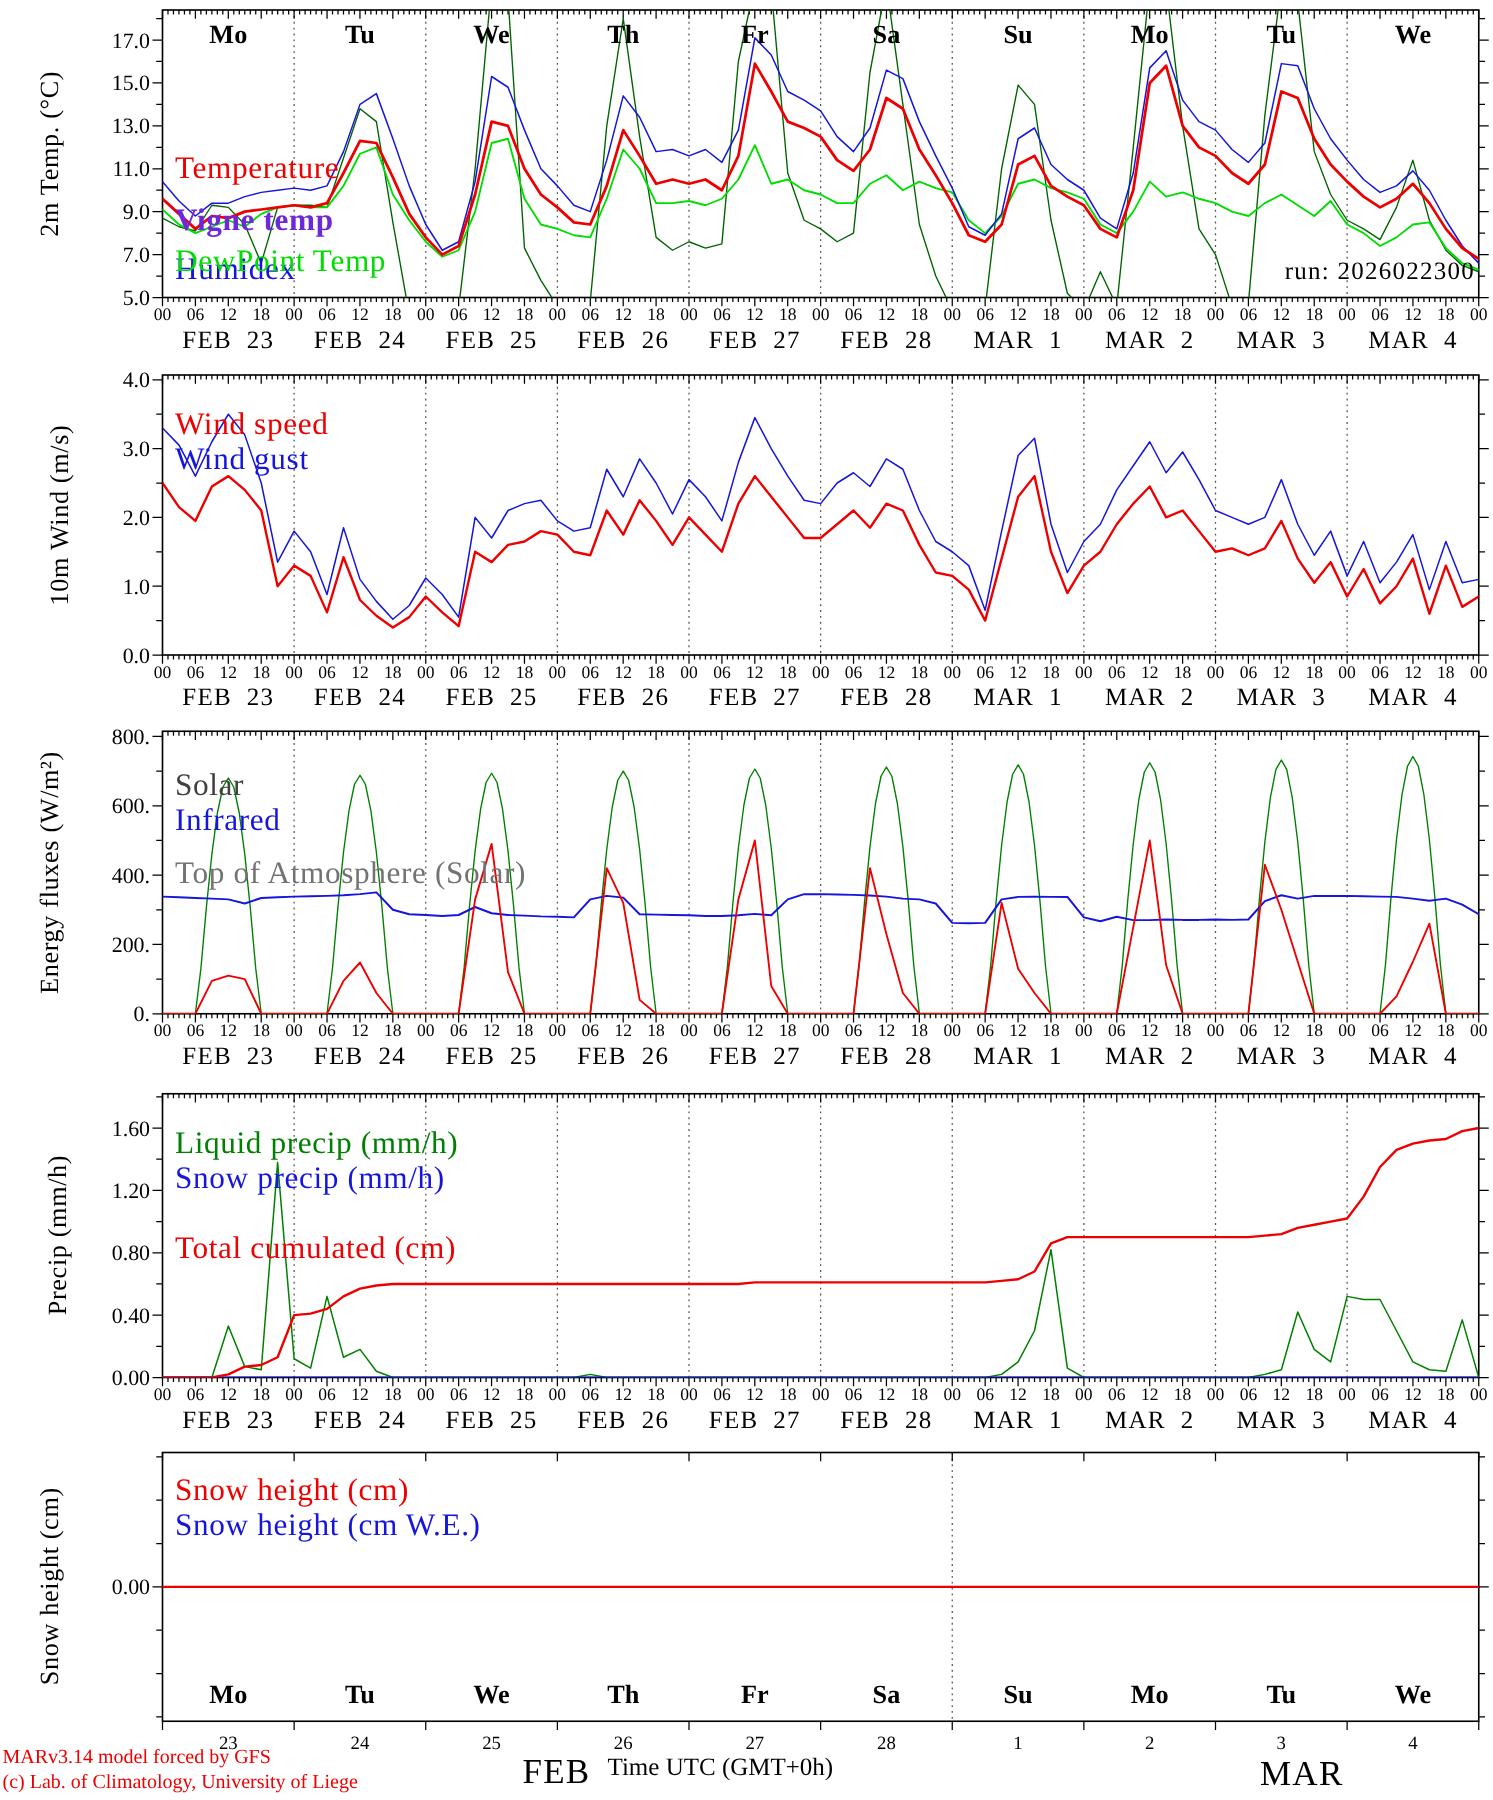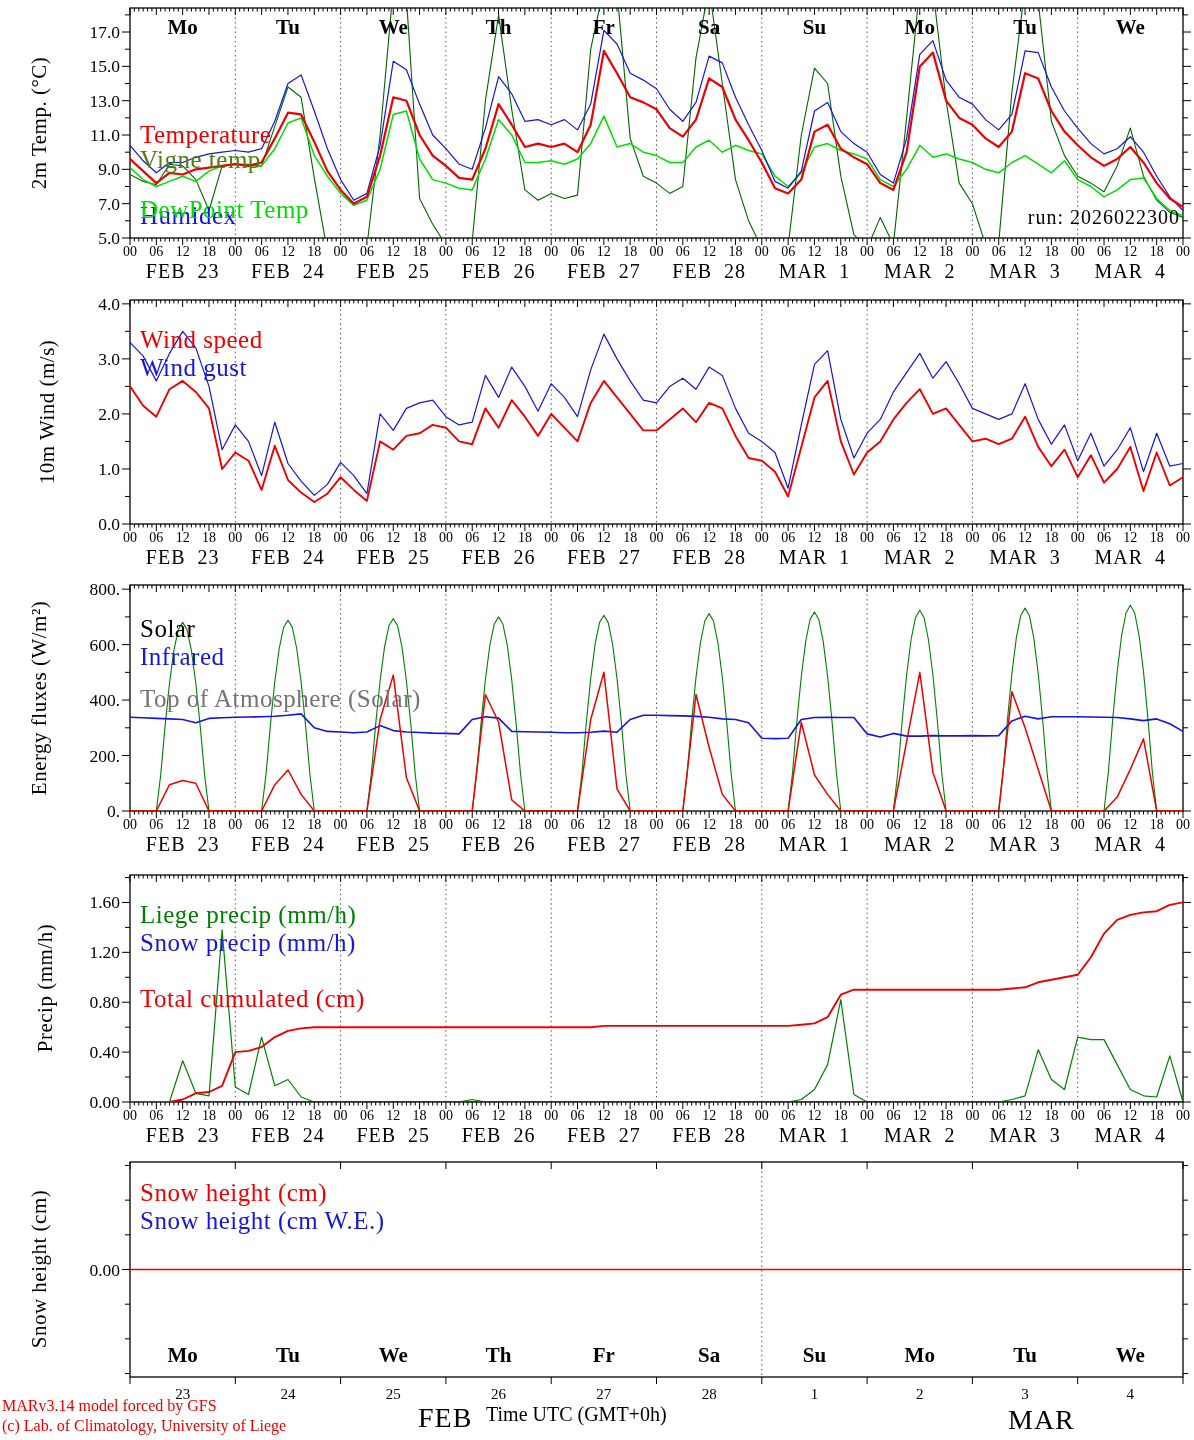--- a/index.html
+++ b/index.html
@@ -381,33 +381,33 @@
       </g>
     </svg>
 
   <div class="ov vlab" style="left:40px;top:123px;">2m Temp. (°C)</div>
   <div class="ov vlab" style="left:48px;top:412px;">10m Wind (m/s)</div>
   <div class="ov vlab" style="left:40px;top:698px;">Energy fluxes (W/m²)</div>
   <div class="ov vlab" style="left:46px;top:988px;">Precip (mm/h)</div>
   <div class="ov vlab" style="left:40px;top:1269px;">Snow height (cm)</div>
 
   <div class="ov legend" style="left: 140px; top: 121px; color: rgb(238, 0, 0);">Temperature</div>
-  <div class="ov legend" style="left: 140px; top: 146px; color: #4d7c0f;">Vigne temp</div>
+  <div class="ov legend" style="left: 140px; top: 163px; color: #6d28d9; font-weight: bold;">Vigne temp</div>
   <div class="ov legend" style="left: 140px; top: 178px; color: rgb(21, 21, 221); margin-top: 24px;">Humidex</div>
   <div class="ov legend" style="left: 140px; top: 196px; color: rgb(0, 221, 0);">DewPoint Temp</div>
   <div class="ov run" style="left:950px;top:206px;">run: 2026022300</div>
 
   <div class="ov legend" style="left: 140px; top: 326px; color: rgb(238, 0, 0);">Wind speed</div>
   <div class="ov legend" style="left: 140px; top: 354px; color: rgb(21, 21, 221);">Wind gust</div>
 
-  <div class="ov legend" style="left: 140px; top: 615px; color: #000000;">Solar</div>
+  <div class="ov legend" style="left: 140px; top: 615px; color: #404040;">Solar</div>
   <div class="ov legend" style="left: 140px; top: 643px; color: rgb(21, 21, 221);">Infrared</div>
   <div class="ov legend" style="left: 140px; top: 685px; color: #737373;">Top of Atmosphere (Solar)</div>
 
-  <div class="ov legend" style="left: 140px; top: 901px; color: rgb(0, 128, 0);">Liege precip (mm/h)</div>
+  <div class="ov legend" style="left: 140px; top: 901px; color: rgb(0, 128, 0);">Liquid precip (mm/h)</div>
   <div class="ov legend" style="left: 140px; top: 929px; color: rgb(21, 21, 221);">Snow precip (mm/h)</div>
   <div class="ov legend" style="left: 140px; top: 957px; color: rgb(238, 0, 0); margin-top: 28px;">Total cumulated (cm)</div>
 
   <div class="ov legend" style="left: 140px; top: 1179px; color: rgb(238, 0, 0);">Snow height (cm)</div>
   <div class="ov legend" style="left: 140px; top: 1207px; color: rgb(21, 21, 221);">Snow height (cm W.E.)</div>
 
   <div class="ov footer" style="left: 2px; top: 1397px; color: rgb(238, 0, 0);">MARv3.14 model forced by GFS</div>
   <div class="ov footer" style="left: 2px; top: 1417px; color: rgb(238, 0, 0);">(c) Lab. of Climatology, University of Liege</div>
   <div class="ov month" style="left:418px;top:1403px;">FEB</div>
   <div class="ov timeaxis" style="left:458px;top:1403px;">Time UTC (GMT+0h)</div>

